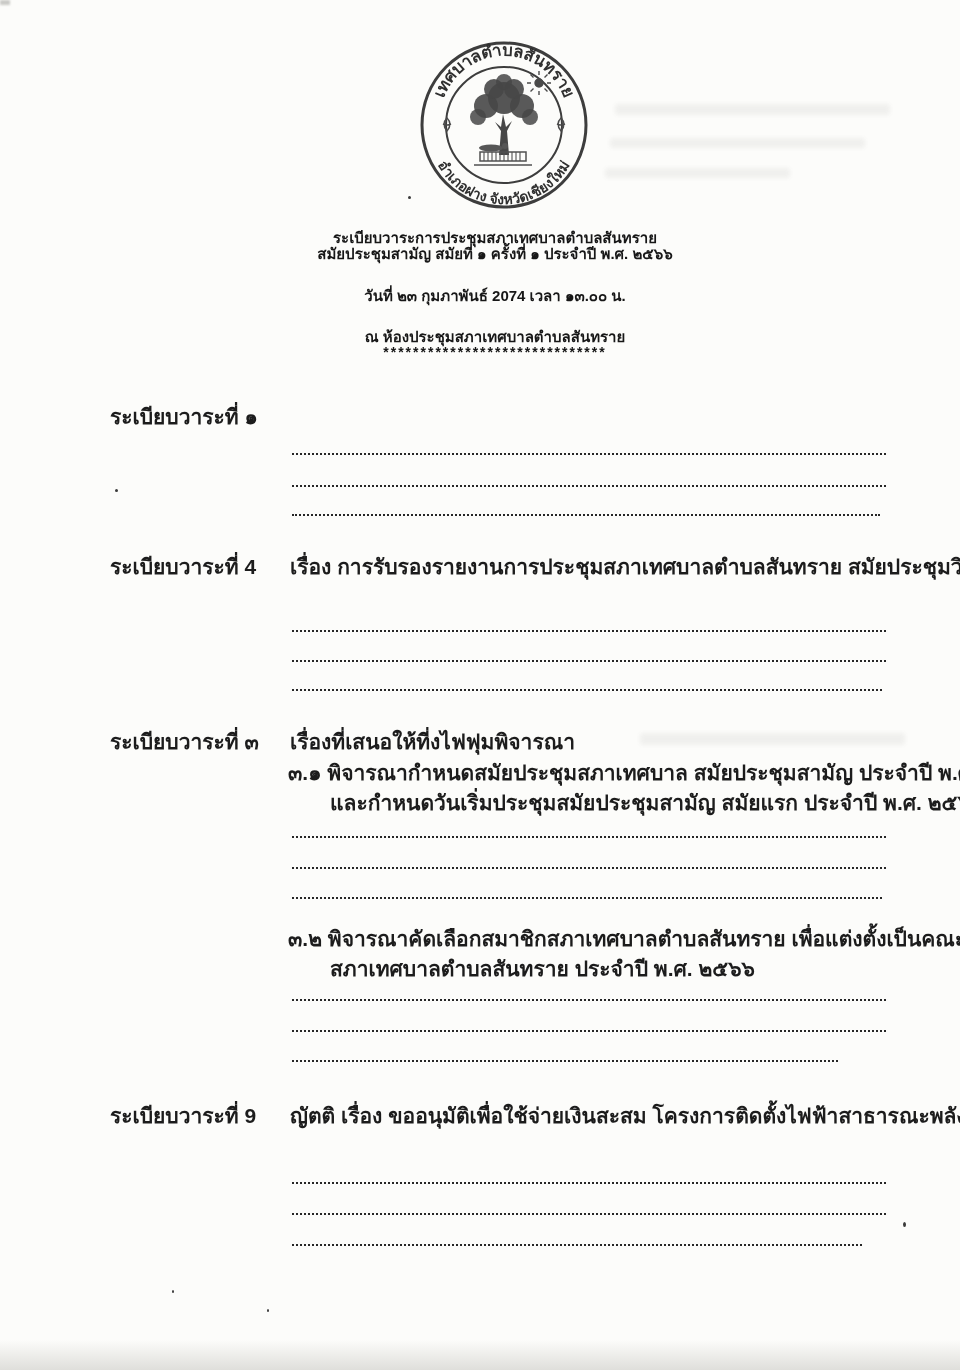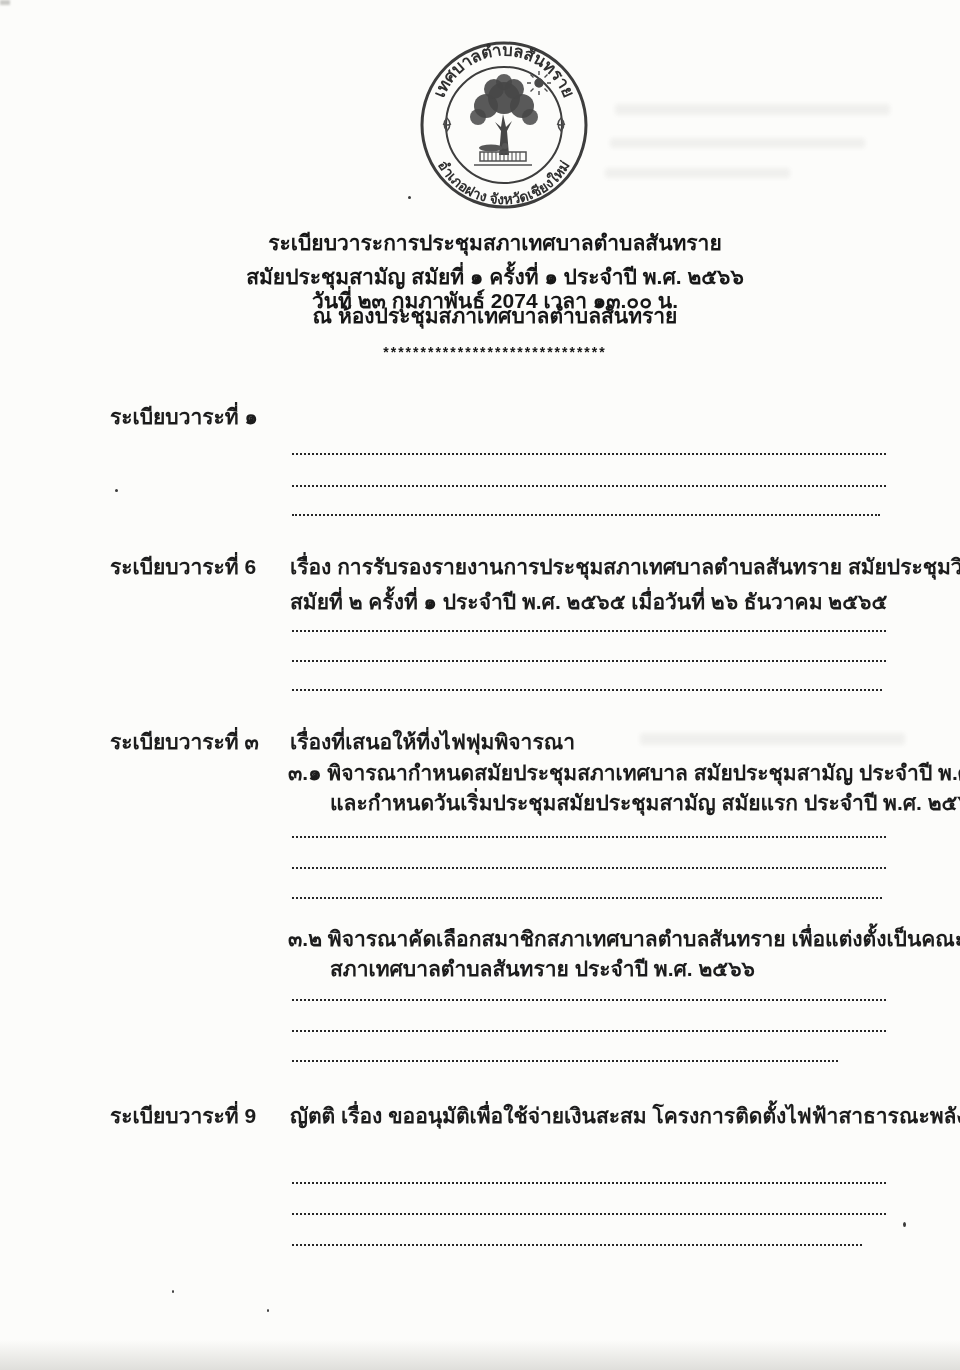--- a/index.html
+++ b/index.html
@@ -19,21 +19,21 @@
     font-size:21px;
     line-height:26px;
     white-space:nowrap;
     color:#1c1c1c;
   }
   .tline {
     position:absolute;
     left:30px; width:930px;
     text-align:center;
     font-weight:700;
-    font-size:21px;
+    font-size:15px;
     color:#171717;
     white-space:nowrap;
   }
   .stars {
     font-size:14px;
     letter-spacing:2px;
     font-weight:700;
   }
   .dots {
     position:absolute;
@@ -102,33 +102,32 @@
       <path d="M57,127 H115" stroke-width="1.6"></path>
     </g>
 
     <g stroke="#4a4a4a" stroke-width="1.4" fill="none">
       <path d="M30,80 q6,6 0,13 q-6,-7 0,-13 Z M26,86 q4,2 8,0"></path>
       <path d="M144,80 q-6,6 0,13 q6,-7 0,-13 Z M140,86 q4,2 8,0"></path>
     </g>
   </svg>
 
   <div class="tline" style="top:226px">ระเบียบวาระการประชุมสภาเทศบาลตำบลสันทราย</div>
-  <div class="tline" style="top:260px">สมัยประชุมสามัญ  สมัยที่ ๑  ครั้งที่ ๑  ประจำปี พ.ศ. ๒๕๖๖</div>
+  <div class="tline" style="top:242px">สมัยประชุมสามัญ  สมัยที่ ๑  ครั้งที่ ๑  ประจำปี พ.ศ. ๒๕๖๖</div>
   <div class="tline" style="top:284px">วันที่ ๒๓  กุมภาพันธ์ 2074  เวลา  ๑๓.๐๐  น.</div>
-  <div class="tline" style="top:299px">ณ ห้องประชุมสภาเทศบาลตำบลสันทราย</div>
+  <div class="tline" style="top:325px">ณ ห้องประชุมสภาเทศบาลตำบลสันทราย</div>
   <div class="tline stars" style="top:344px">******************************</div>
 
   <div class="txt" style="top:404px;left:110px">ระเบียบวาระที่ ๑</div>
   <div class="dots" style="top:453px;left:292px;width:594px"></div>
   <div class="dots" style="top:485px;left:292px;width:594px"></div>
   <div class="dots" style="top:514px;left:292px;width:588px"></div>
 
-  <div class="txt" style="top:554px;left:110px">ระเบียบวาระที่ 6</div>
+  <div class="txt" style="top:554px;left:110px">ระเบียบวาระที่ 4</div>
   <div class="txt" style="top:554px;left:290px">เรื่อง การรับรองรายงานการประชุมสภาเทศบาลตำบลสันทราย  สมัยประชุมวิสามัญ</div>
-  <div class="txt" style="top:589px;left:290px">สมัยที่ ๒ ครั้งที่ ๑ ประจำปี พ.ศ. ๒๕๖๕  เมื่อวันที่ ๒๖  ธันวาคม  ๒๕๖๕</div>
   <div class="dots" style="top:630px;left:292px;width:594px"></div>
   <div class="dots" style="top:660px;left:292px;width:594px"></div>
   <div class="dots" style="top:689px;left:292px;width:590px"></div>
 
   <div class="txt" style="top:729px;left:110px">ระเบียบวาระที่ ๓</div>
   <div class="txt" style="top:729px;left:290px">เรื่องที่เสนอให้ที่งไฟฟุมพิจารณา</div>
 
   <div class="txt" style="top:760px;left:288px">๓.๑ พิจารณากำหนดสมัยประชุมสภาเทศบาล สมัยประชุมสามัญ ประจำปี พ.ศ. ๒๕๖๖</div>
   <div class="txt" style="top:790px;left:330px">และกำหนดวันเริ่มประชุมสมัยประชุมสามัญ สมัยแรก ประจำปี พ.ศ. ๒๕๖๗</div>
   <div class="dots" style="top:836px;left:292px;width:594px"></div>

